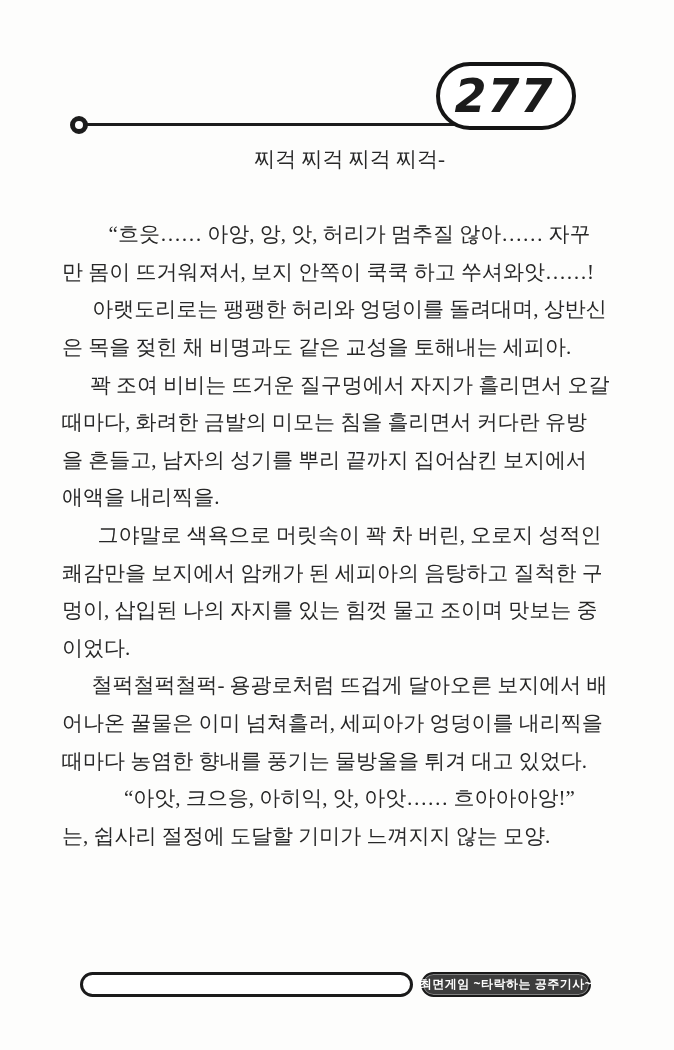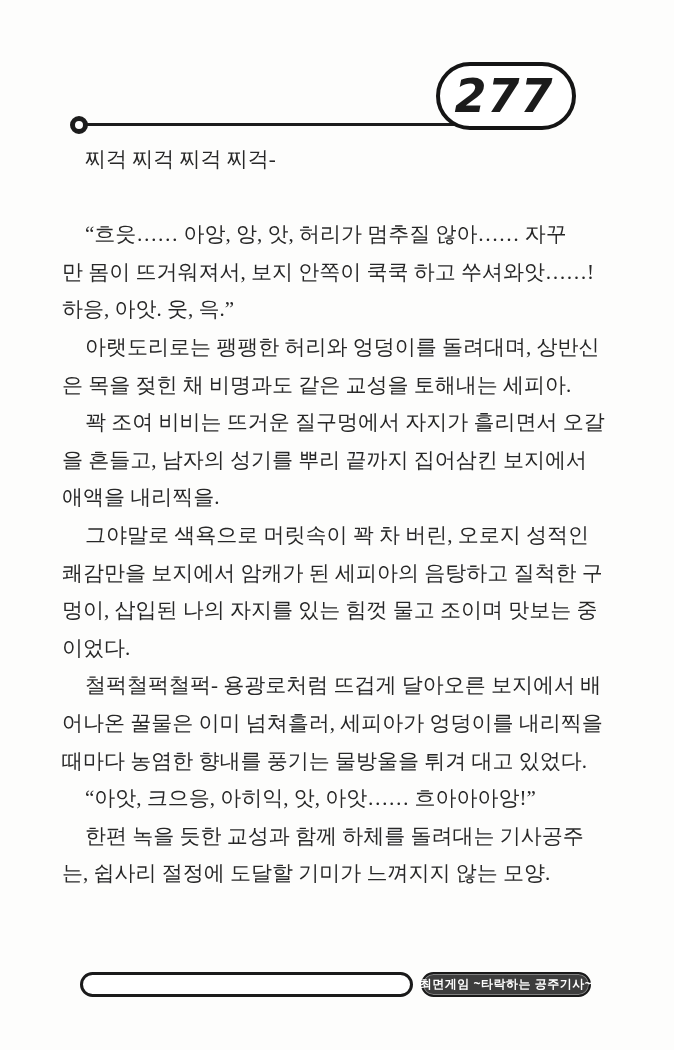--- a/index.html
+++ b/index.html
@@ -70,21 +70,21 @@
     width: 552px;
   }
   .text-line {
     height: 37.6px;
     line-height: 37.6px;
     font-size: 21px;
     color: #272727;
     letter-spacing: 0px;
     white-space: nowrap;
   }
-  .text-line.indent { padding-left: 23px; }
+  .text-line.indent { padding-left: 23px; text-align: center; }
   .text-line.blank { height: 37.6px; }
 
   
   .footer-pill-empty {
     position: absolute;
     left: 80px;
     top: 972px;
     width: 333px;
     height: 25px;
     box-sizing: border-box;
@@ -128,35 +128,34 @@
     <div class="page-number-badge">
       <span>277</span>
     </div>
   </div>
 
   <main class="body-text" id="body-text">
       <div class="text-line indent">찌걱 찌걱 찌걱 찌걱-</div>
       <div class="text-line blank"></div>
       <div class="text-line indent">“흐읏…… 아앙, 앙, 앗, 허리가 멈추질 않아…… 자꾸</div>
       <div class="text-line">만 몸이 뜨거워져서, 보지 안쪽이 쿡쿡 하고 쑤셔와앗……!</div>
-      <div class="text-line">하응, 아앗. 웃, 윽.”</div>
       <div class="text-line indent">아랫도리로는 팽팽한 허리와 엉덩이를 돌려대며, 상반신</div>
       <div class="text-line">은 목을 젖힌 채 비명과도 같은 교성을 토해내는 세피아.</div>
       <div class="text-line indent">꽉 조여 비비는 뜨거운 질구멍에서 자지가 흘리면서 오갈</div>
+      <div class="text-line">때마다, 화려한 금발의 미모는 침을 흘리면서 커다란 유방</div>
       <div class="text-line">을 흔들고, 남자의 성기를 뿌리 끝까지 집어삼킨 보지에서</div>
       <div class="text-line">애액을 내리찍을.</div>
       <div class="text-line indent">그야말로 색욕으로 머릿속이 꽉 차 버린, 오로지 성적인</div>
       <div class="text-line">쾌감만을 보지에서 암캐가 된 세피아의 음탕하고 질척한 구</div>
       <div class="text-line">멍이, 삽입된 나의 자지를 있는 힘껏 물고 조이며 맛보는 중</div>
       <div class="text-line">이었다.</div>
       <div class="text-line indent">철퍽철퍽철퍽- 용광로처럼 뜨겁게 달아오른 보지에서 배</div>
       <div class="text-line">어나온 꿀물은 이미 넘쳐흘러, 세피아가 엉덩이를 내리찍을</div>
       <div class="text-line">때마다 농염한 향내를 풍기는 물방울을 튀겨 대고 있었다.</div>
       <div class="text-line indent">“아앗, 크으응, 아히익, 앗, 아앗…… 흐아아아앙!”</div>
-      <div class="text-line indent">한편 녹을 듯한 교성과 함께 하체를 돌려대는 기사공주</div>
       <div class="text-line">는, 쉽사리 절정에 도달할 기미가 느껴지지 않는 모양.</div>
     </main>
 
   <div>
     <div class="footer-pill-empty"></div>
     <div class="footer-pill-dark">
       <span>최면게임 ~타락하는 공주기사~</span>
     </div>
   </div>
 

